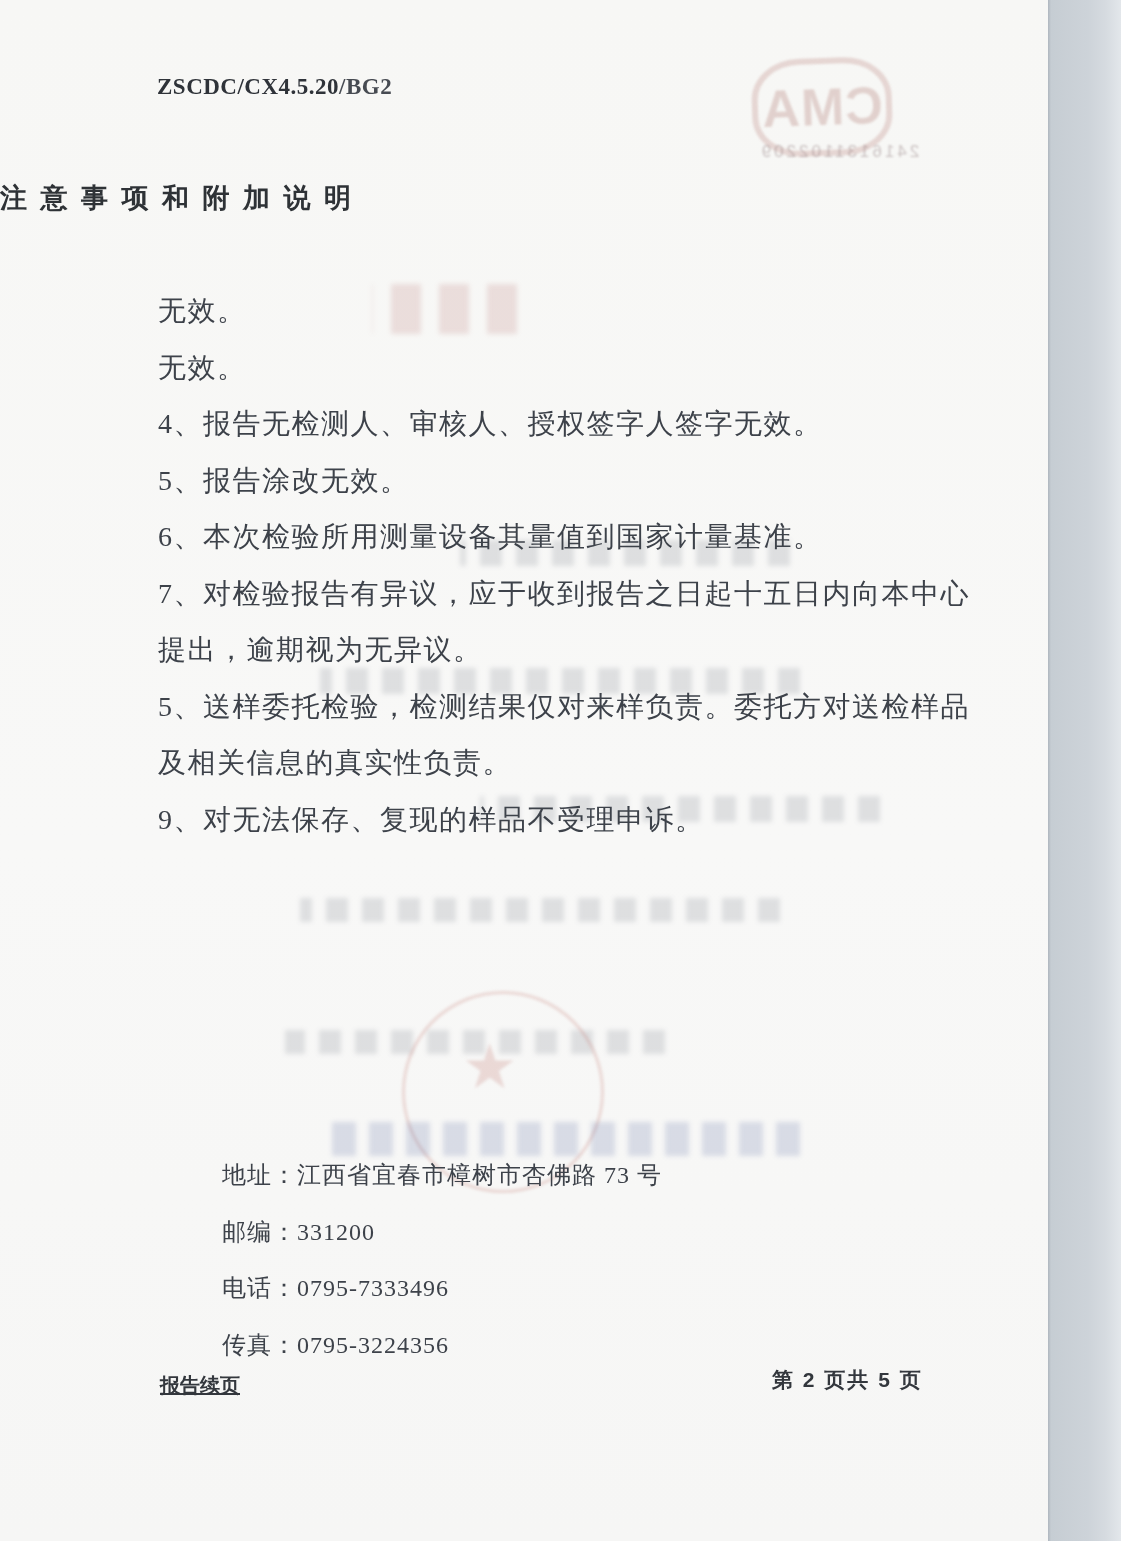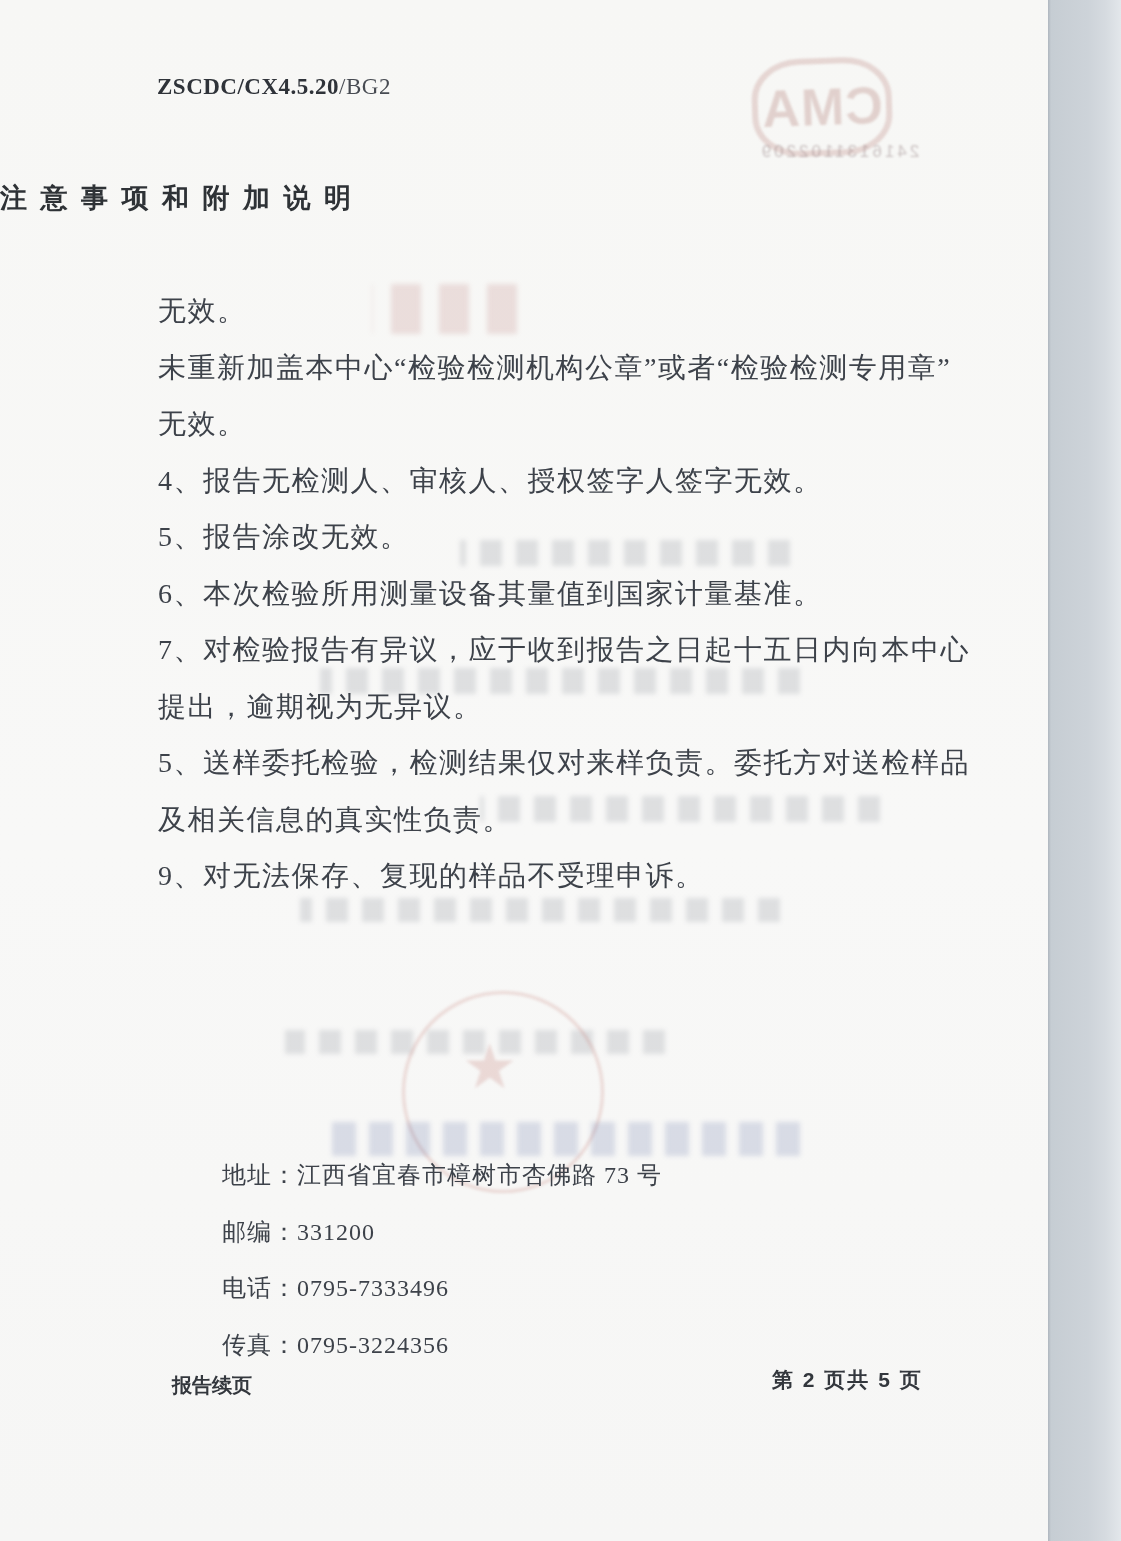--- a/index.html
+++ b/index.html
@@ -5,34 +5,34 @@
   html,body{margin:0;padding:0;}
   body{width:1121px;height:1541px;background:#e9ecef;font-family:"Liberation Serif","DejaVu Serif",serif;}
   #page{position:relative;width:1121px;height:1541px;overflow:hidden;
         background:linear-gradient(180deg,#f7f7f5 0%,#f8f8f7 55%,#f6f6f5 100%);}
   
   .edge-strip{position:absolute;top:0;right:0;width:73px;height:1541px;
         background:linear-gradient(90deg,#aeb6be 0,#c6cdd3 3px,#cdd3d9 40px,#d6dbe0 58px,#e3e7eb 73px);}
   
   .doc-code{position:absolute;left:157px;top:74px;font-size:23px;color:#2f3339;letter-spacing:.5px;white-space:nowrap;}
   .doc-code .code-bold{font-weight:bold;text-align:right;}
-  .doc-code .code-light{font-weight:normal;color:#474b52;}
+  .doc-code .code-light{font-weight:bold;color:#474b52;}
   
   .title{position:absolute;left:0;top:180px;width:1080px;text-align:left;
         font-family:"Liberation Sans","DejaVu Sans",sans-serif;font-weight:bold;
         font-size:27px;letter-spacing:3px;color:#2e3236;white-space:nowrap;}
   
   .notes{position:absolute;left:158px;top:283px;width:810px;color:#3d424a;}
   .notes .line{height:56.5px;line-height:56.5px;font-size:28px;letter-spacing:1.5px;white-space:nowrap;}
   
   .contact{position:absolute;left:222px;top:1147px;color:#3d424a;}
   .contact .line{height:56.5px;line-height:56.5px;font-size:24px;letter-spacing:1px;white-space:nowrap;}
   
-  .footer-left{position:absolute;left:172px;top:1372px;font-family:"Liberation Sans","DejaVu Sans",sans-serif;
-        font-weight:bold;font-size:20px;color:#33373d;}
+  .footer-left{position:absolute;left:160px;top:1372px;font-family:"Liberation Sans","DejaVu Sans",sans-serif;
+        font-weight:bold;font-size:20px;color:#33373d;text-decoration:underline;}
   .footer-right{position:absolute;left:772px;top:1366px;font-family:"Liberation Sans","DejaVu Sans",sans-serif;
         font-weight:bold;font-size:21px;letter-spacing:2px;color:#33373d;}
   
   .cma-mark{position:absolute;left:752px;top:58px;width:128px;height:86px;
         transform:scaleX(-1) rotate(2deg);border:6px solid rgba(178,116,110,.34);
         border-radius:48px/40px;display:flex;align-items:center;justify-content:center;
         filter:blur(1.2px);opacity:.75;}
   .cma-mark span{font-family:"Liberation Sans","DejaVu Sans",sans-serif;font-weight:bold;
         font-size:52px;color:rgba(172,112,106,.38);letter-spacing:1px;}
   .cma-serial{position:absolute;left:744px;top:142px;width:190px;text-align:center;
@@ -68,21 +68,20 @@
   <div class="bleed-band blue" style="left:330px;top:1122px;width:470px;height:34px;"></div>
 
   <div class="doc-code">
     <span class="code-bold">ZSCDC/CX4.5.20</span><span class="code-light">/BG2</span>
   </div>
 
   <div class="title">注 意 事 项 和 附 加 说 明</div>
 
   <div class="notes">
     <div class="line">无效。</div>
-    <div class="line">未重新加盖本中心“检验检测机构公章”或者“检验检测专用章”</div>
     <div class="line">无效。</div>
     <div class="line">4、报告无检测人、审核人、授权签字人签字无效。</div>
     <div class="line">5、报告涂改无效。</div>
     <div class="line">6、本次检验所用测量设备其量值到国家计量基准。</div>
     <div class="line">7、对检验报告有异议，应于收到报告之日起十五日内向本中心</div>
     <div class="line">提出，逾期视为无异议。</div>
     <div class="line">5、送样委托检验，检测结果仅对来样负责。委托方对送检样品</div>
     <div class="line">及相关信息的真实性负责。</div>
     <div class="line">9、对无法保存、复现的样品不受理申诉。</div>
   </div>

